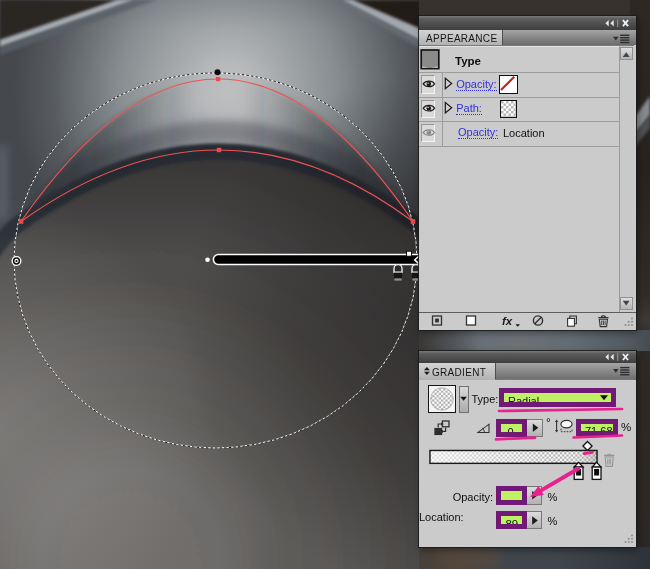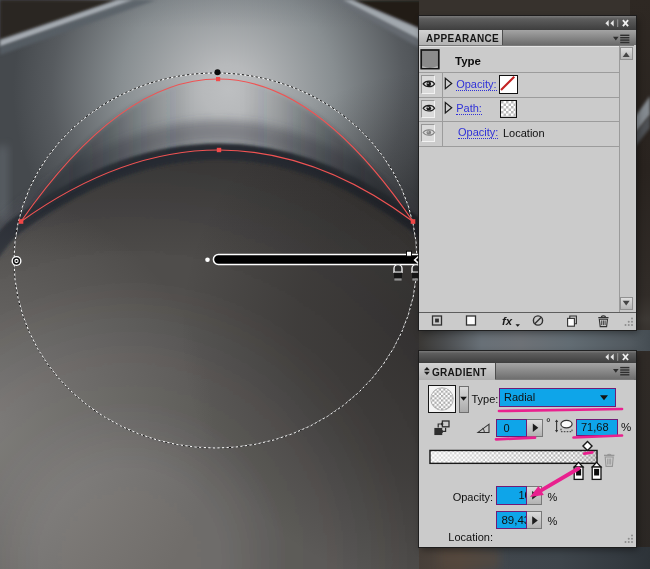--- a/index.html
+++ b/index.html
@@ -1,24 +1,24 @@
 <!DOCTYPE html>
 <html><head><meta charset="utf-8"><style>
 html,body{margin:0;padding:0}
 body{width:650px;height:569px;position:relative;overflow:hidden;font-family:"Liberation Sans",sans-serif;background:#6e6966}
 .abs{position:absolute}
 .panel{position:absolute;background:#cbcbcb;box-shadow:0 0 0 1px rgba(28,28,28,.9),2px 3px 7px rgba(0,0,0,.4)}
 .bar{position:absolute;left:0;width:217px;background:linear-gradient(#7a7a7a,#5d5d5d 20%,#3e3e3e)}
 .tabrow{position:absolute;left:0;width:217px;background:linear-gradient(#a4a4a4,#6b6b6b)}
 .tab{position:absolute;background:linear-gradient(#d3d3d3,#b1b1b1);border-right:1px solid #4e4e4e}
-.tab span{position:absolute;font-weight:bold;font-size:10px;letter-spacing:.3px;color:#161616;white-space:nowrap}
+.tab span{position:absolute;font-weight:normal;font-size:10px;letter-spacing:.3px;color:#161616;white-space:nowrap}
 .sep{position:absolute;left:0;width:215px;height:1px;background:#9c9c9c}
 .lbl{position:absolute;font-size:11px;color:#0f0f0f;white-space:nowrap}
 .blu{position:absolute;font-size:11px;color:#3032d8;border-bottom:1px dotted #3032d8;padding-bottom:0px;white-space:nowrap}
-.fld{position:absolute;background:#0ea5e9;border:1px solid #701a75;font-size:11px;color:#111;box-sizing:border-box;white-space:nowrap;overflow:hidden}
+.fld{position:absolute;background:#bef264;border:5px solid #701a75;font-size:11px;color:#111;box-sizing:border-box;white-space:nowrap;overflow:hidden}
 .sp{position:absolute;background:linear-gradient(#dcdcdc,#b2b2b2);border:1px solid #787878;border-left:none;box-sizing:border-box}
 .ebox{position:absolute;left:2.2px;width:14.2px;height:18.6px;background:#dadada;border-top:1px solid #979797;border-left:1px solid #979797;border-bottom:1px solid #f2f2f2;border-right:1px solid #f2f2f2;box-sizing:border-box}
 </style></head>
 <body>
 <svg class="abs" style="left:0;top:0" width="650" height="569">
 <defs>
 <radialGradient id="bgT" gradientUnits="userSpaceOnUse" cx="228" cy="90" r="215">
 <stop offset="0" stop-color="#bdbfc1"></stop>
         <stop offset=".12" stop-color="#b7b9bb"></stop>
         <stop offset=".5" stop-color="#888e91"></stop>
@@ -267,21 +267,21 @@
   <div class="fld" style="left:80px;top:37px;width:117px;height:18.5px;line-height:16px;padding-left:4px">Radial</div>
   <div class="fld" style="left:77.4px;top:67.6px;width:31px;height:18.3px;line-height:16px;padding-left:6px">0</div>
   <div class="sp" style="left:108.4px;top:67.6px;width:15.8px;height:18.3px"></div>
   <div class="lbl" style="left:127px;top:65px;font-size:12px">°</div>
   <div class="fld" style="left:157px;top:67.6px;width:41.5px;height:17.5px;line-height:15.5px;padding-left:4px">71,68</div>
   <div class="lbl" style="left:202px;top:70.4px;font-size:11.5px">%</div>
   <div class="lbl" style="left:0;top:139.5px;width:74px;text-align:right">Opacity:</div>
   <div class="fld" style="left:77.4px;top:134.7px;width:31px;height:19.5px;line-height:17.5px;padding-left:21px">10</div>
   <div class="sp" style="left:108.4px;top:134.7px;width:14.4px;height:19.5px"></div>
   <div class="lbl" style="left:128.5px;top:139.5px">%</div>
-  <div class="lbl" style="left:0;top:180px;width:74px;text-align:right">Location:</div>
+  <div class="lbl" style="left:0;top:160px;width:74px;text-align:left">Location:</div>
   <div class="fld" style="left:77.4px;top:159.9px;width:31px;height:18.5px;line-height:16.5px;padding-left:4px;font-size:11.5px">89,43</div>
   <div class="sp" style="left:108.4px;top:159.9px;width:14.4px;height:18.5px"></div>
   <div class="lbl" style="left:128.5px;top:163.8px">%</div>
   <svg class="abs" style="left:0;top:0" width="217" height="196">
     <defs>
       <pattern id="ckG" width="4.4" height="4.4" patternUnits="userSpaceOnUse">
           <rect width="4.4" height="4.4" fill="#fff"></rect>
           <rect width="2.2" height="2.2" fill="#aeaeae"></rect>
           <rect x="2.2" y="2.2" width="2.2" height="2.2" fill="#aeaeae"></rect>
         </pattern>

